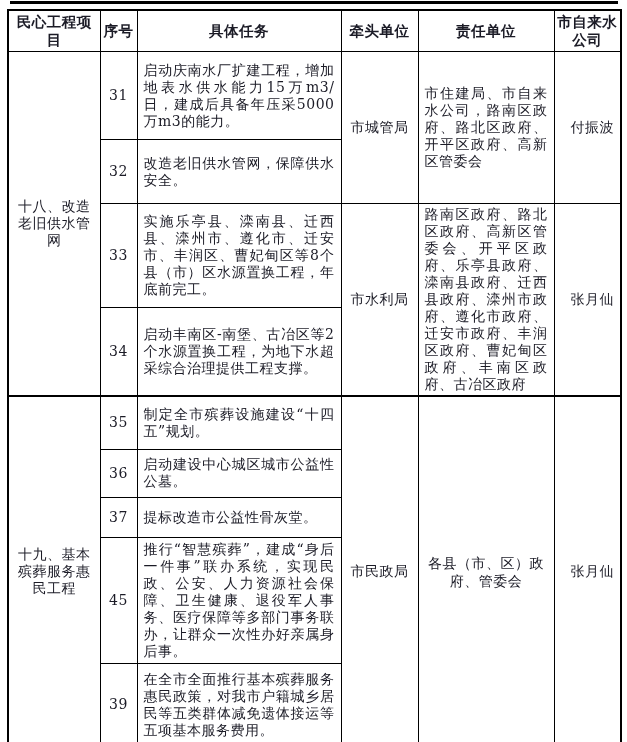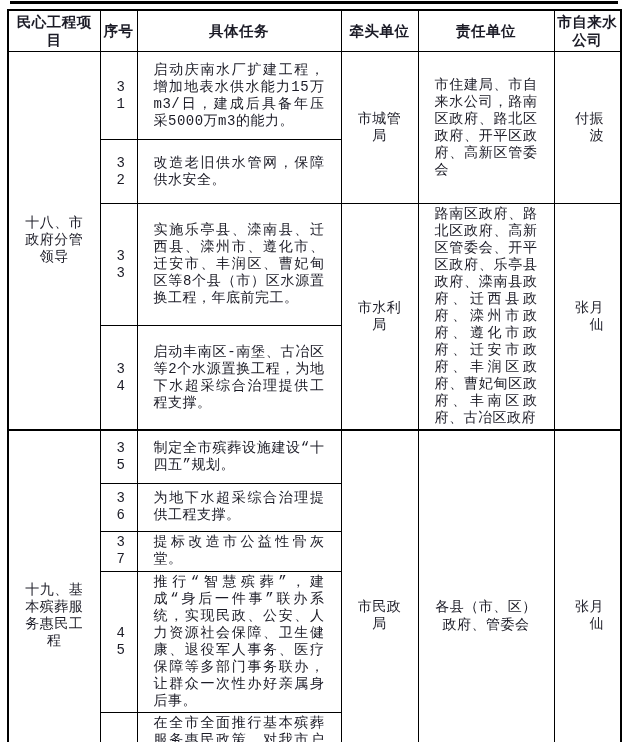--- a/index.html
+++ b/index.html
@@ -18,28 +18,27 @@
   }
   table.doc{
     position:absolute;left:7px;top:9px;
     width:613px;
     border-collapse:collapse;
     table-layout:fixed;
     background:#fff;
   }
   table.doc td, table.doc th{
     border:1px solid #000;
-    padding:2px 16px;
+    padding:2px 6px;
     vertical-align:middle;
     font-size:14px;
     line-height:17px;
     letter-spacing:0.5px;
     overflow:hidden;
     word-break:break-all;
-    font-family:Liberation Mono, monospace;
   }
   
   table.doc{border:2px solid #000;}
   tr.section-divider td{border-top:2px solid #000;}
   table.doc th{
     font-family:"Liberation Sans","DejaVu Sans",sans-serif;
     font-weight:bold;
     text-align:center;
     font-size:14.5px;
     line-height:18px;
@@ -88,21 +87,21 @@
         <tr style="height:35px;">
       <th>民心工程项目</th>
       <th>序号</th>
       <th>具体任务</th>
       <th>牵头单位</th>
       <th>责任单位</th>
       <th>市自来水公司</th>
     </tr>
 
     <tr style="height:88px;">
-      <td class="project" rowspan="4">十八、市政府分管领导</td>
+      <td class="project" rowspan="4">十八、改造老旧供水管网</td>
       <td class="num">31</td>
       <td class="task">启动庆南水厂扩建工程，增加地表水供水能力15万m3/日，建成后具备年压采5000万m3的能力。</td>
       <td class="lead" rowspan="2">市城管局</td>
       <td class="resp" rowspan="2">市住建局、市自来水公司，路南区政府、路北区政府、开平区政府、高新区管委会</td>
       <td class="leader" rowspan="2">付振波</td>
     </tr>
 
     <tr style="height:64px;">
       <td class="num">32</td>
       <td class="task">改造老旧供水管网，保障供水安全。</td>
@@ -125,21 +124,21 @@
       <td class="project" rowspan="5">十九、基本殡葬服务惠民工程</td>
       <td class="num">35</td>
       <td class="task">制定全市殡葬设施建设“十四五”规划。</td>
       <td class="lead" rowspan="5">市民政局</td>
       <td class="resp centered" rowspan="5">各县（市、区）政府、管委会</td>
       <td class="leader" rowspan="5">张月仙</td>
     </tr>
 
     <tr style="height:48px;">
       <td class="num">36</td>
-      <td class="task">为地下水超采综合治理提供工程支撑。</td>
+      <td class="task">启动建设中心城区城市公益性公墓。</td>
     </tr>
 
     <tr style="height:40px;">
       <td class="num">37</td>
       <td class="task">提标改造市公益性骨灰堂。</td>
     </tr>
 
     <tr style="height:126px;">
       <td class="num">45</td>
       <td class="task">推行“智慧殡葬”，建成“身后一件事”联办系统，实现民政、公安、人力资源社会保障、卫生健康、退役军人事务、医疗保障等多部门事务联办，让群众一次性办好亲属身后事。</td>

